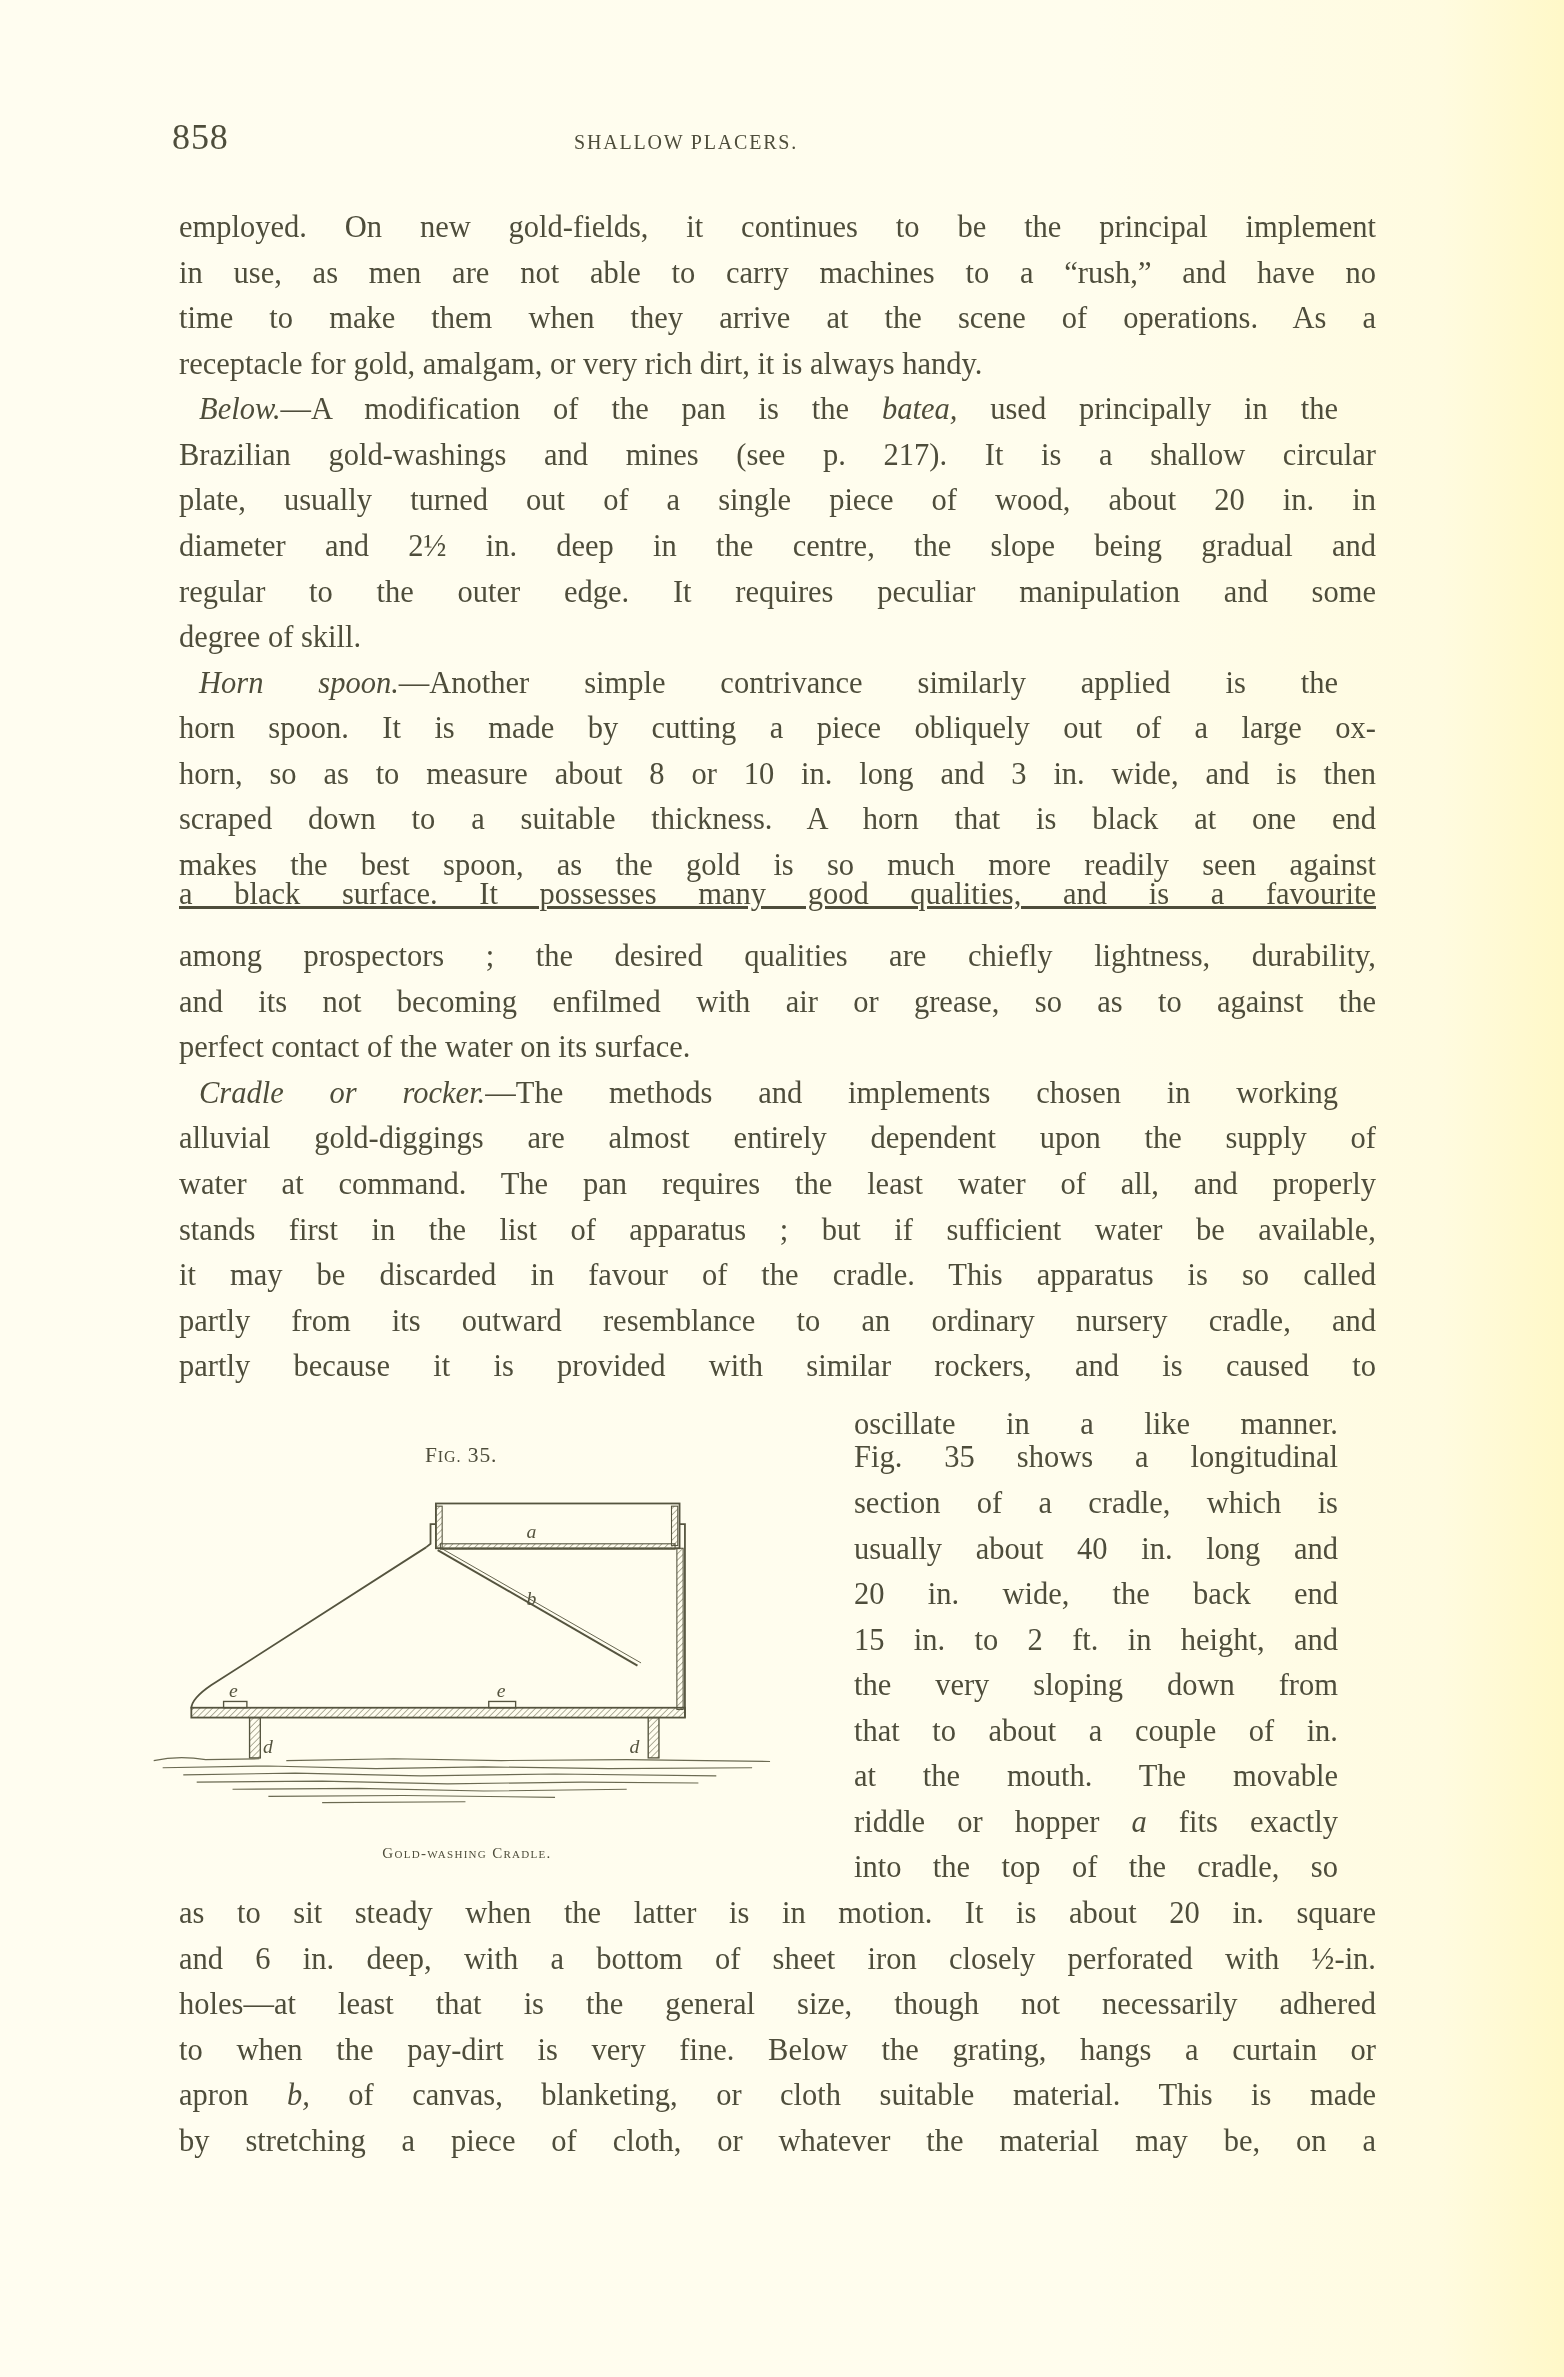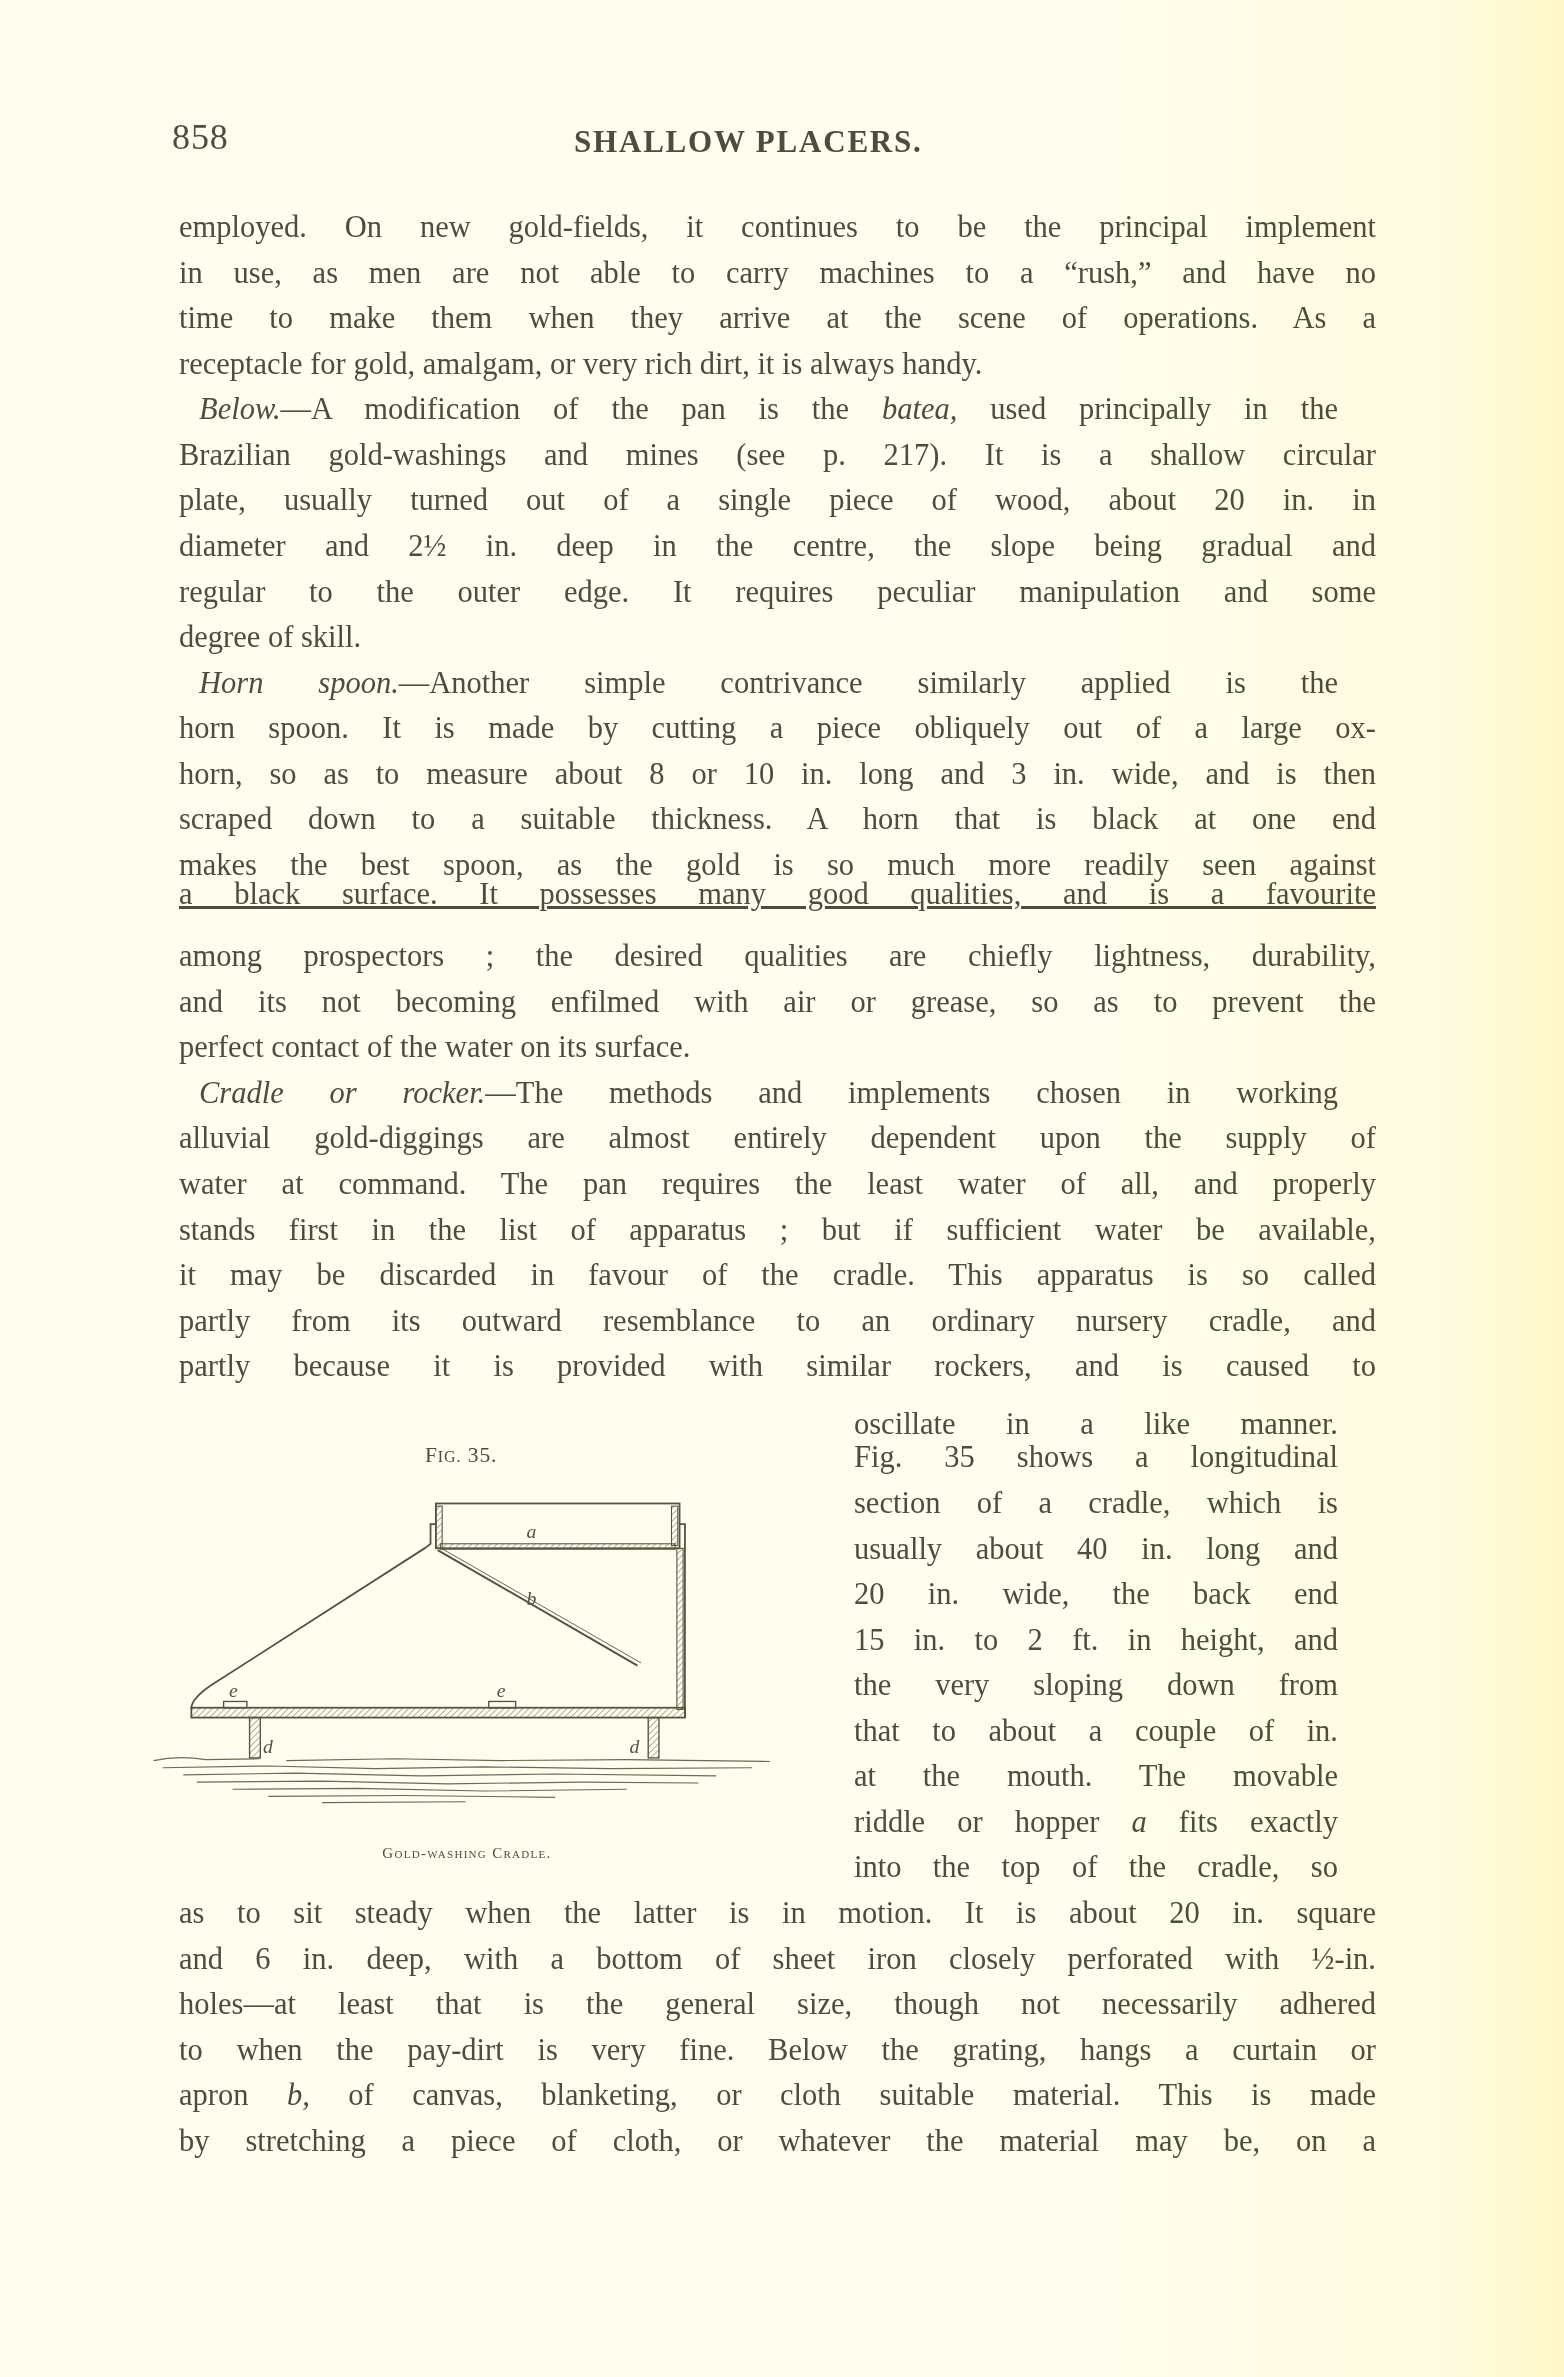--- a/index.html
+++ b/index.html
@@ -9,21 +9,21 @@
     font-family: "Liberation Serif", "DejaVu Serif", serif;
     color: #4e4d3b;
   }
   .page { position: absolute; inset: 0; }
   .folio {
     position: absolute; left: 142px; top: 115px;
     font-size: 36px; letter-spacing: 0.9px; line-height: 45px; margin-left: 30px;
   }
   .running-head {
     position: absolute; left: 574px; top: 124px; width: 341px;
-    font-size: 31px; letter-spacing: 1.8px; line-height: 36px; white-space: nowrap; font-weight: bold;
+    font-size: 20px; letter-spacing: 1.8px; line-height: 36px; white-space: nowrap;
   }
   .line {
     position: absolute; height: 41px; line-height: 41px;
     font-size: 30.5px; white-space: nowrap;
     text-align: justify; text-align-last: justify;
     overflow: visible;
   }
   .line.full { left: 141px; width: 1197px; margin-left: 38px; }
   .line.indent { left: 199px; width: 1139px; }
   .line.right { left: 854px; width: 484px; }
@@ -59,21 +59,21 @@
       <div class="line full" style="top: 526px;"><span>diameter and 2½ in. deep in the centre, the slope being gradual and</span></div>
       <div class="line full" style="top: 572px;"><span>regular to the outer edge.  It requires peculiar manipulation and some</span></div>
       <div class="line full last" style="top: 617px;"><span>degree of skill.</span></div>
       <div class="line indent" style="top: 663px;"><i>Horn spoon.</i><span>—Another simple contrivance similarly applied is the</span></div>
       <div class="line full" style="top: 708px;"><span>horn spoon.  It is made by cutting a piece obliquely out of a large ox-</span></div>
       <div class="line full" style="top: 754px;"><span>horn, so as to measure about 8 or 10 in. long and 3 in. wide, and is then</span></div>
       <div class="line full" style="top: 799px;"><span>scraped down to a suitable thickness.  A horn that is black at one end</span></div>
       <div class="line full" style="top: 845px;"><span>makes the best spoon, as the gold is so much more readily seen against</span></div>
       <div class="line full" style="top: 874px; text-decoration: underline;"><span>a black surface.  It possesses many good qualities, and is a favourite</span></div>
       <div class="line full" style="top: 936px;"><span>among prospectors ; the desired qualities are chiefly lightness, durability,</span></div>
-      <div class="line full" style="top: 982px;"><span>and its not becoming enfilmed with air or grease, so as to prevent the</span></div>
+      <div class="line full" style="top: 982px;"><span>and its not becoming enfilmed with air or grease, so as to against the</span></div>
       <div class="line full last" style="top: 1027px;"><span>perfect contact of the water on its surface.</span></div>
       <div class="line indent" style="top: 1073px;"><i>Cradle or rocker.</i><span>—The methods and implements chosen in working</span></div>
       <div class="line full" style="top: 1118px;"><span>alluvial gold-diggings are almost entirely dependent upon the supply of</span></div>
       <div class="line full" style="top: 1164px;"><span>water at command.  The pan requires the least water of all, and properly</span></div>
       <div class="line full" style="top: 1210px;"><span>stands first in the list of apparatus ; but if sufficient water be available,</span></div>
       <div class="line full" style="top: 1255px;"><span>it may be discarded in favour of the cradle.  This apparatus is so called</span></div>
       <div class="line full" style="top: 1301px;"><span>partly from its outward resemblance to an ordinary nursery cradle, and</span></div>
       <div class="line full" style="top: 1346px;"><span>partly because it is provided with similar rockers, and is caused to</span></div>
       <div class="line right" style="top: 1392px; margin-top: 12px;"><span>oscillate in a like manner.</span></div>
       <div class="line right" style="top: 1437px;"><span>Fig. 35 shows a longitudinal</span></div>

